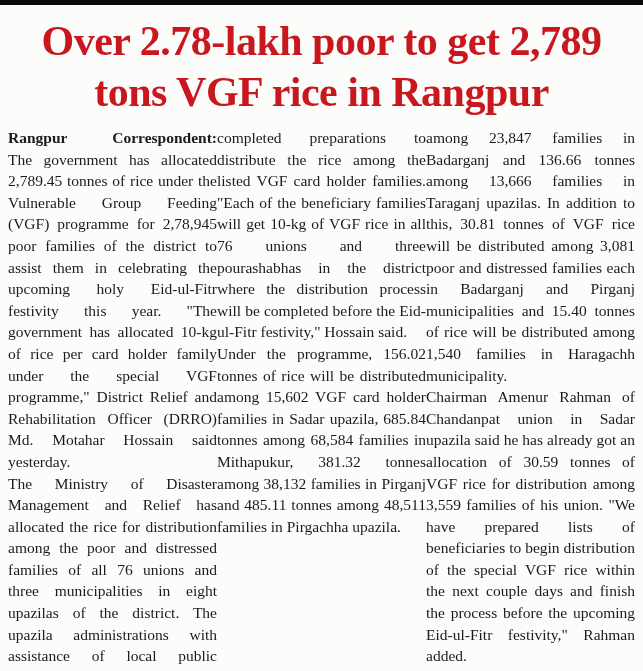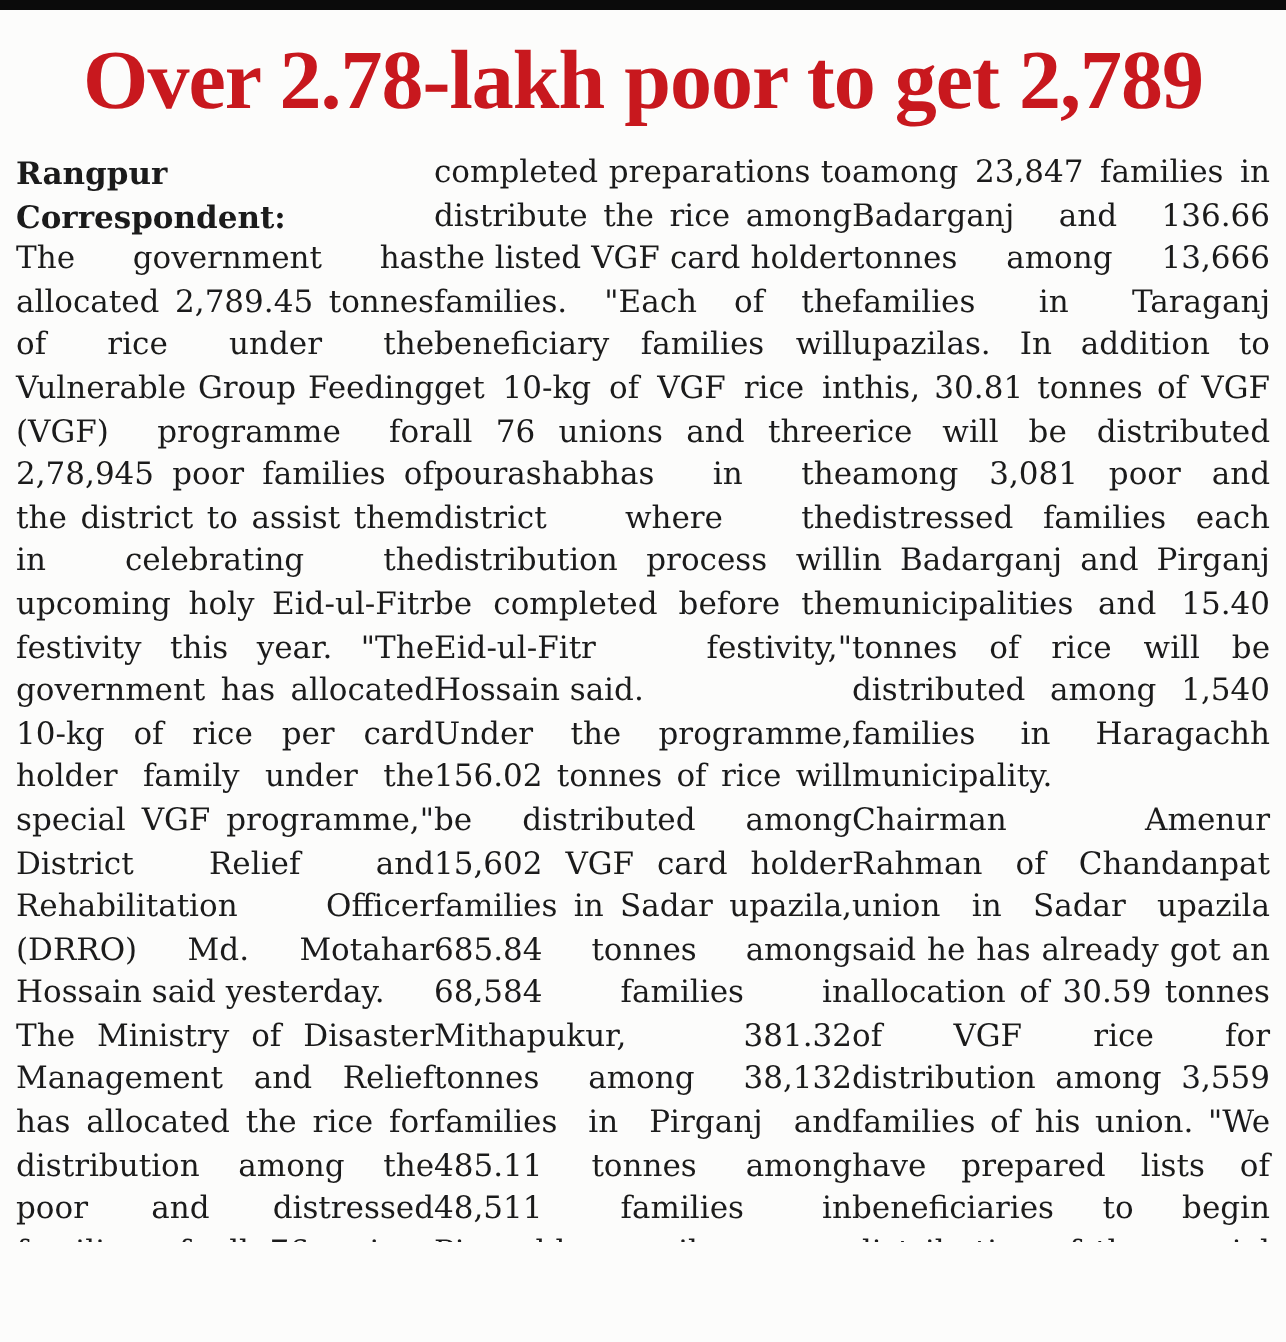--- a/index.html
+++ b/index.html
@@ -35,20 +35,21 @@
   }
   .hl-line {
     display: block;
     white-space: nowrap;
   }
   .columns {
     display: flex;
     padding: 0 8px;
     height: 545px;
     overflow: hidden;
+    font-family: Liberation Serif, serif;
   }
   .col {
     flex: 1 1 0;
     min-width: 0;
     font-size: 15.5px;
     line-height: 21.6px;
     color: #1b1b1b;
     text-align: justify;
   }
   .para {
@@ -63,20 +64,21 @@
 </style>
 </head>
 <body>
 
 <div class="page">
 
   <div class="top-rule"></div>
 
   <h1 class="headline">
     <span class="hl-line">Over 2.78-lakh poor to get 2,789</span>
+    <span class="hl-line">tons VGF rice in Rangpur</span>
   </h1>
 
   <div class="columns">
 
     <div class="col">
       <p class="para">
         <b class="lead">Rangpur Correspondent:</b>
         <span>The government has allocated 2,789.45 tonnes of rice under the Vulnerable Group Feeding (VGF) programme for 2,78,945 poor families of the district to assist them in celebrating the upcoming holy Eid-ul-Fitr festivity this year. "The government has allocated 10-kg of rice per card holder family under the special VGF programme," District Relief and Rehabilitation Officer (DRRO) Md. Motahar Hossain said yesterday.</span>
       </p>
       <p class="para">

